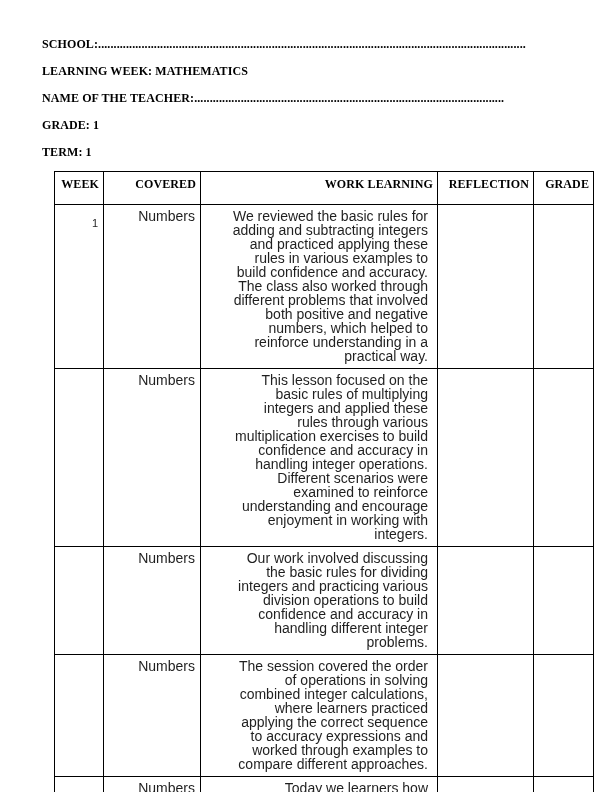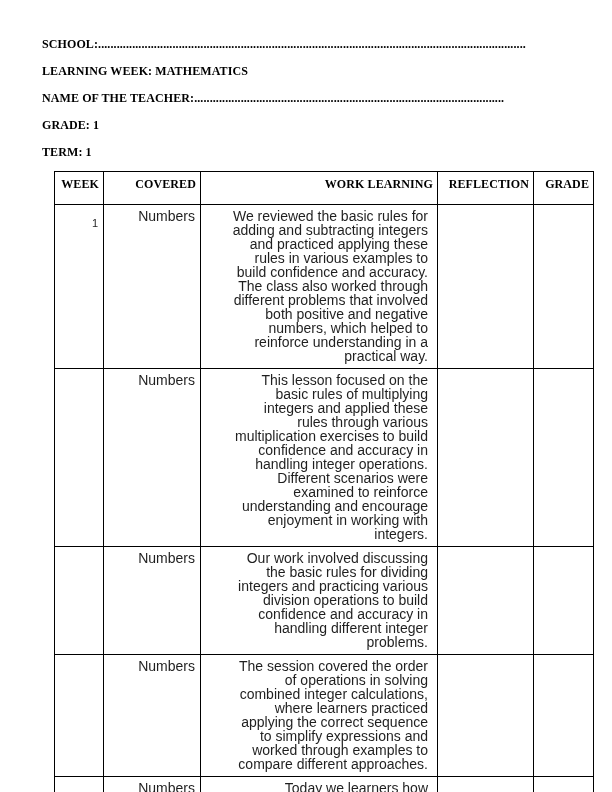--- a/index.html
+++ b/index.html
@@ -107,21 +107,21 @@
         <tr>
     <td class="week-cell"></td>
     <td class="strand-cell">Numbers</td>
     <td class="work-cell">Our work involved discussing the basic rules for dividing integers and practicing various division operations to build confidence and accuracy in handling different integer problems.</td>
     <td class="reflection-cell"></td>
     <td class="sign-cell"></td>
   </tr>
         <tr>
     <td class="week-cell"></td>
     <td class="strand-cell">Numbers</td>
-    <td class="work-cell">The session covered the order of operations in solving combined integer calculations, where learners practiced applying the correct sequence to simplify expressions and worked through examples to compare different approaches.</td>
+    <td class="work-cell">The session covered the order of operations in solving combined integer calculations, where learners practiced applying the correct sequence to accuracy expressions and worked through examples to compare different approaches.</td>
     <td class="reflection-cell"></td>
     <td class="sign-cell"></td>
   </tr>
         <tr>
     <td class="week-cell"></td>
     <td class="strand-cell">Numbers</td>
     <td class="work-cell">Today we learners how integers appear in everyday situations and practiced using them to solve problems related to temperature</td>
     <td class="reflection-cell"></td>
     <td class="sign-cell"></td>
   </tr>

